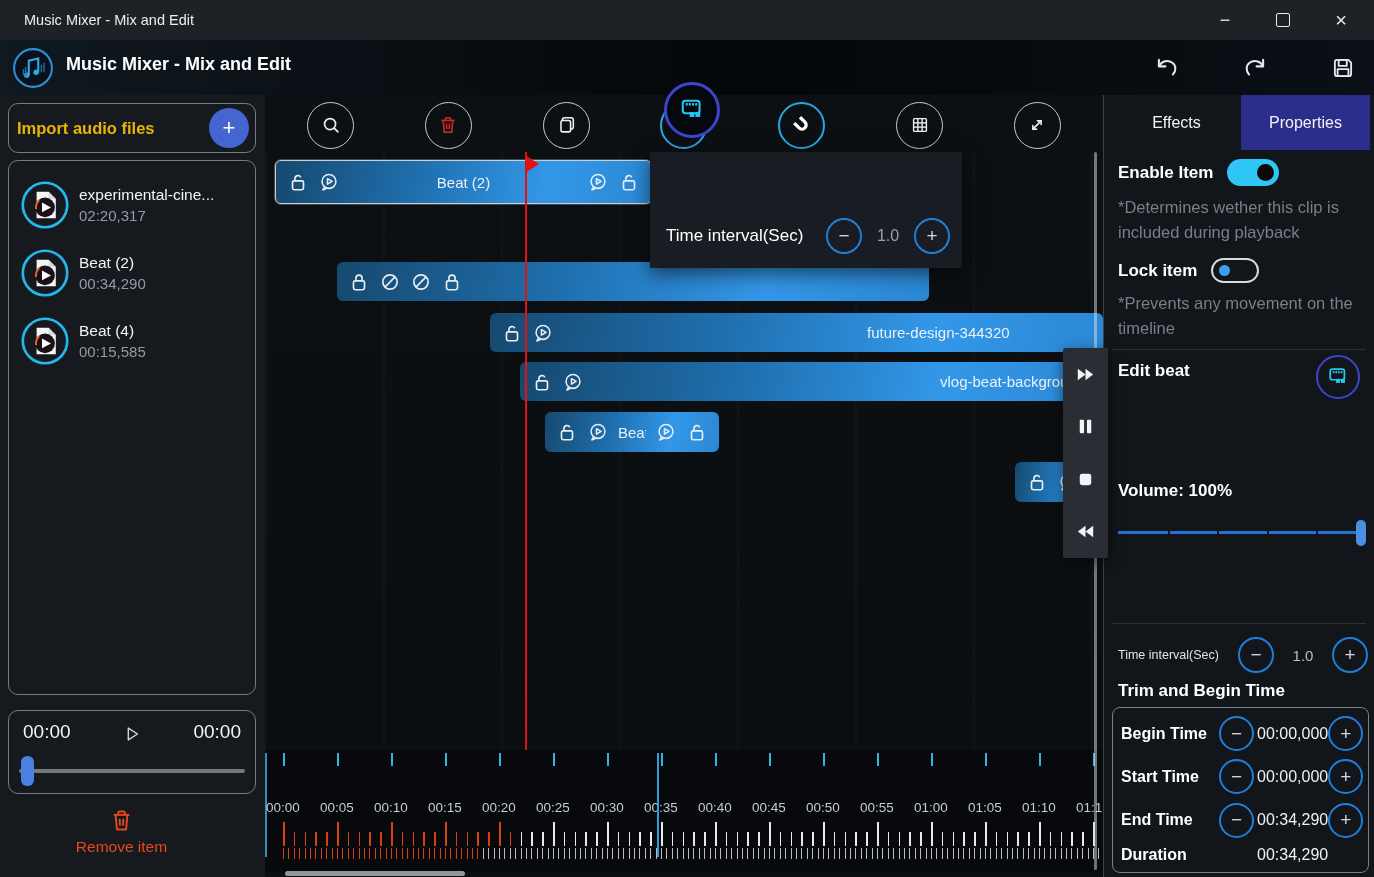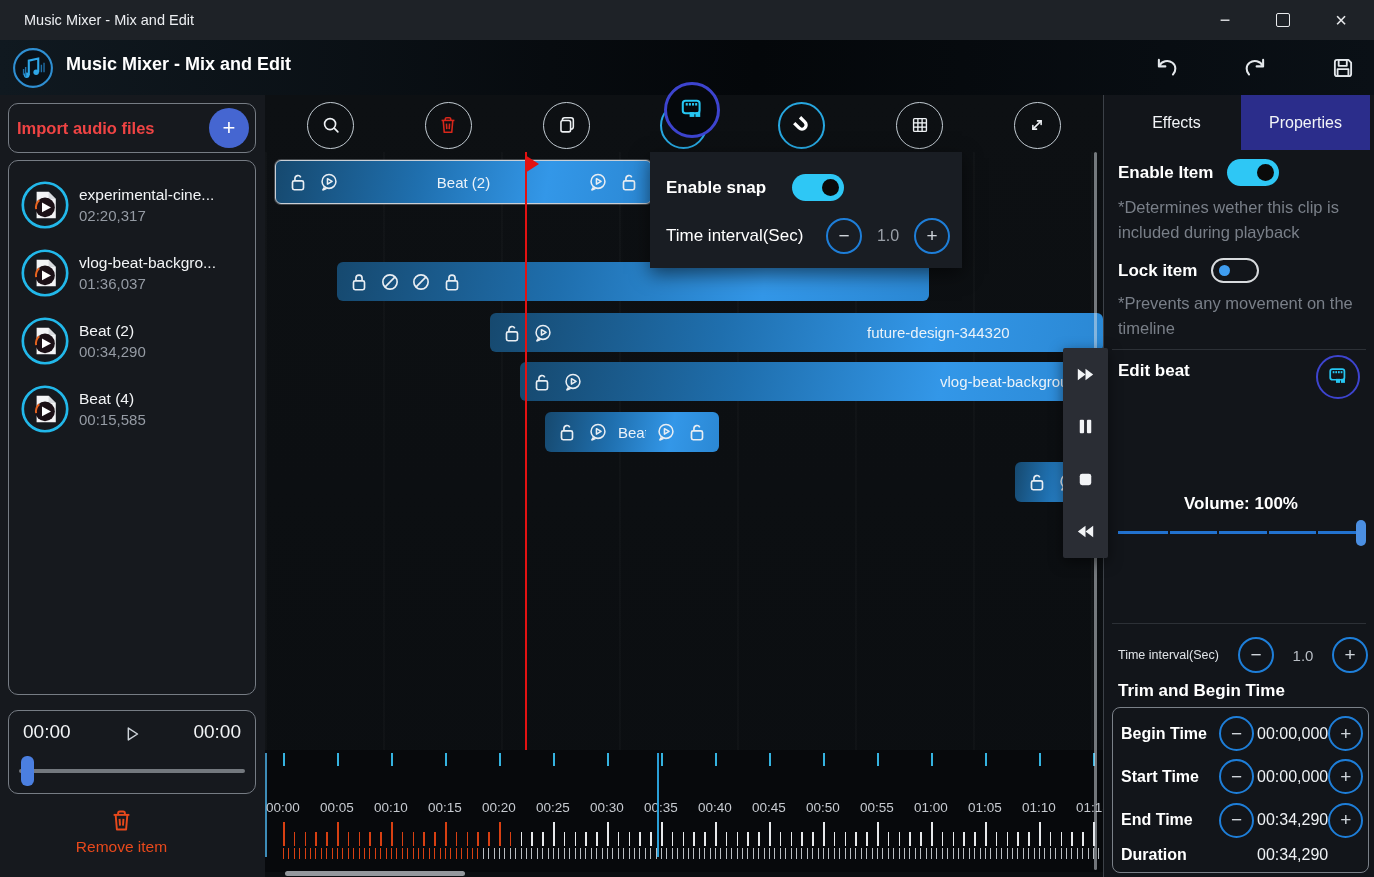--- a/index.html
+++ b/index.html
@@ -25,21 +25,21 @@
   .apptitle{position:absolute;left:66px;top:14px;font-size:18px;font-weight:bold;color:#fff;}
   .centerbtn{position:absolute;left:664px;top:42px;width:50px;height:50px;border-radius:50%;
              border:3px solid #3d44cf;background:#05080c;display:flex;align-items:center;justify-content:center;z-index:5;}
   .hactions{position:absolute;right:0;top:0;height:55px;display:flex;align-items:center;gap:62px;padding-right:18px;}
   .hbtn{width:26px;height:26px;color:#e4e8ec;}
 
   
   .sidebar{position:absolute;left:0;top:95px;width:265px;height:782px;background:#16191e;}
   .importbox{position:absolute;left:8px;top:8px;width:248px;height:50px;border:1px solid #767c84;
              border-radius:10px;display:flex;align-items:center;box-sizing:border-box;}
-  .importlabel{margin-left:8px;font-size:16.5px;font-weight:bold;color:#ef4444;}
+  .importlabel{margin-left:8px;font-size:16.5px;font-weight:bold;color:#eab308;}
   .addbtn{position:absolute;right:6px;top:4px;width:40px;height:40px;border-radius:50%;background:#4566d1;
           color:#fff;font-size:22px;display:flex;align-items:center;justify-content:center;font-weight:400;}
   .filelist{position:absolute;left:8px;top:65px;width:248px;height:535px;border:1px solid #767c84;
             border-radius:10px;box-sizing:border-box;padding:10px 0 0 0;overflow:hidden;}
   .file-item{display:flex;align-items:center;height:68px;padding-left:12px;}
   .ficon{width:48px;height:48px;flex:0 0 48px;}
   .fmeta{margin-left:10px;display:flex;flex-direction:column;gap:3px;min-width:0;}
   .fname{font-size:15.5px;color:#f2f4f6;white-space:nowrap;}
   .fdur{font-size:15px;color:#959ba4;}
   .playerbox{position:absolute;left:8px;top:615px;width:248px;height:84px;border:1px solid #767c84;
@@ -230,52 +230,36 @@
           <svg viewBox="0 0 40 40">
             <circle cx="20" cy="20" r="18.5" fill="none" stroke="#22b8ea" stroke-width="2.2"></circle>
             <path d="M13 9 h10 l6 6 v16 h-16 z" fill="#f3f4f6"></path>
             <path d="M23 9 v6 h6 z" fill="#d8dade"></path>
             <circle cx="20" cy="22" r="8.2" fill="#1b1016"></circle>
             <path d="M12.6 23.5 a8.2 8.2 0 0 1 2.6-7.5" stroke="#e8641f" stroke-width="1.6" fill="none"></path>
             <path d="M17.5 18 L25 22 L17.5 26 Z" fill="#ffffff"></path>
           </svg>
         </span>
         <span class="fmeta">
-          <span class="fname">vlog-beat-backgro...</span>
-          <span class="fdur">01:36,037</span>
+          <span class="fname">Beat (2)</span>
+          <span class="fdur">00:34,290</span>
         </span>
       </div>
       <div class="file-item">
         <span class="ficon">
           <svg viewBox="0 0 40 40">
             <circle cx="20" cy="20" r="18.5" fill="none" stroke="#22b8ea" stroke-width="2.2"></circle>
             <path d="M13 9 h10 l6 6 v16 h-16 z" fill="#f3f4f6"></path>
             <path d="M23 9 v6 h6 z" fill="#d8dade"></path>
             <circle cx="20" cy="22" r="8.2" fill="#1b1016"></circle>
             <path d="M12.6 23.5 a8.2 8.2 0 0 1 2.6-7.5" stroke="#e8641f" stroke-width="1.6" fill="none"></path>
             <path d="M17.5 18 L25 22 L17.5 26 Z" fill="#ffffff"></path>
           </svg>
         </span>
         <span class="fmeta">
-          <span class="fname">Beat (2)</span>
-          <span class="fdur">00:34,290</span>
-        </span>
-      </div>
-      <div class="file-item">
-        <span class="ficon">
-          <svg viewBox="0 0 40 40">
-            <circle cx="20" cy="20" r="18.5" fill="none" stroke="#22b8ea" stroke-width="2.2"></circle>
-            <path d="M13 9 h10 l6 6 v16 h-16 z" fill="#f3f4f6"></path>
-            <path d="M23 9 v6 h6 z" fill="#d8dade"></path>
-            <circle cx="20" cy="22" r="8.2" fill="#1b1016"></circle>
-            <path d="M12.6 23.5 a8.2 8.2 0 0 1 2.6-7.5" stroke="#e8641f" stroke-width="1.6" fill="none"></path>
-            <path d="M17.5 18 L25 22 L17.5 26 Z" fill="#ffffff"></path>
-          </svg>
-        </span>
-        <span class="fmeta">
           <span class="fname">Beat (4)</span>
           <span class="fdur">00:15,585</span>
         </span>
       </div>
     </div>
   <div class="playerbox">
     <span class="ptime left">00:00</span>
     <span class="pplay">
         <svg viewBox="0 0 24 24" fill="none" stroke="currentColor" stroke-width="1.6" stroke-linejoin="round">
           <path d="M8 5.5 L18 12 L8 18.5 Z"></path>
@@ -486,27 +470,20 @@
             <path d="M8.6 7 L12.8 9.5 L8.6 12 Z"></path>
           </svg>
         </span>
         <span class="clabel"></span>
       </div>
     </div>
   <div class="playhead-line" style="left: 260px;"></div>
   <div class="playhead-tri" style="left: 260px;"></div>
 
   <div class="snap-popup">
-    <div class="sprow r1">
-      <span class="splabel bold">Enable snap</span>
-      <span style="flex:0 0 26px"></span>
-      <div class="toggle on">
-          <div class="knob"></div>
-        </div>
-    </div>
     <div class="sprow r2">
       <span class="splabel">Time interval(Sec)</span>
       <span style="flex:1"></span>
       <button class="stepbtn">−</button>
       <span class="spval">1.0</span>
       <button class="stepbtn">+</button>
     </div>
   </div>
 
   <div class="ruler">
@@ -837,21 +814,21 @@
             <rect x="9.1" y="5.6" width="1.9" height="2.3" fill="#26c6f2"></rect>
             <rect x="12" y="5.6" width="1.9" height="2.3" fill="#26c6f2"></rect>
             <rect x="14.9" y="5.6" width="1.9" height="2.3" fill="#26c6f2"></rect>
             <rect x="9.8" y="14" width="4.4" height="4.4" fill="#26c6f2"></rect>
             <rect x="15.2" y="14" width="4.4" height="4.4" fill="#26c6f2"></rect>
           </svg>
         </span>
     </div>
   </div>
 
-  <div class="prow" style="top:399px;justify-content:center;">
+  <div class="prow" style="top:386px;">
     <span class="plabel">Volume: 100%</span>
   </div>
   <div class="volwrap">
     <div class="voltrack"></div>
     <div class="volnotch" style="left:20%"></div>
     <div class="volnotch" style="left:40%"></div>
     <div class="volnotch" style="left:60%"></div>
     <div class="volnotch" style="left:80%"></div>
     <div class="volthumb"></div>
   </div>

